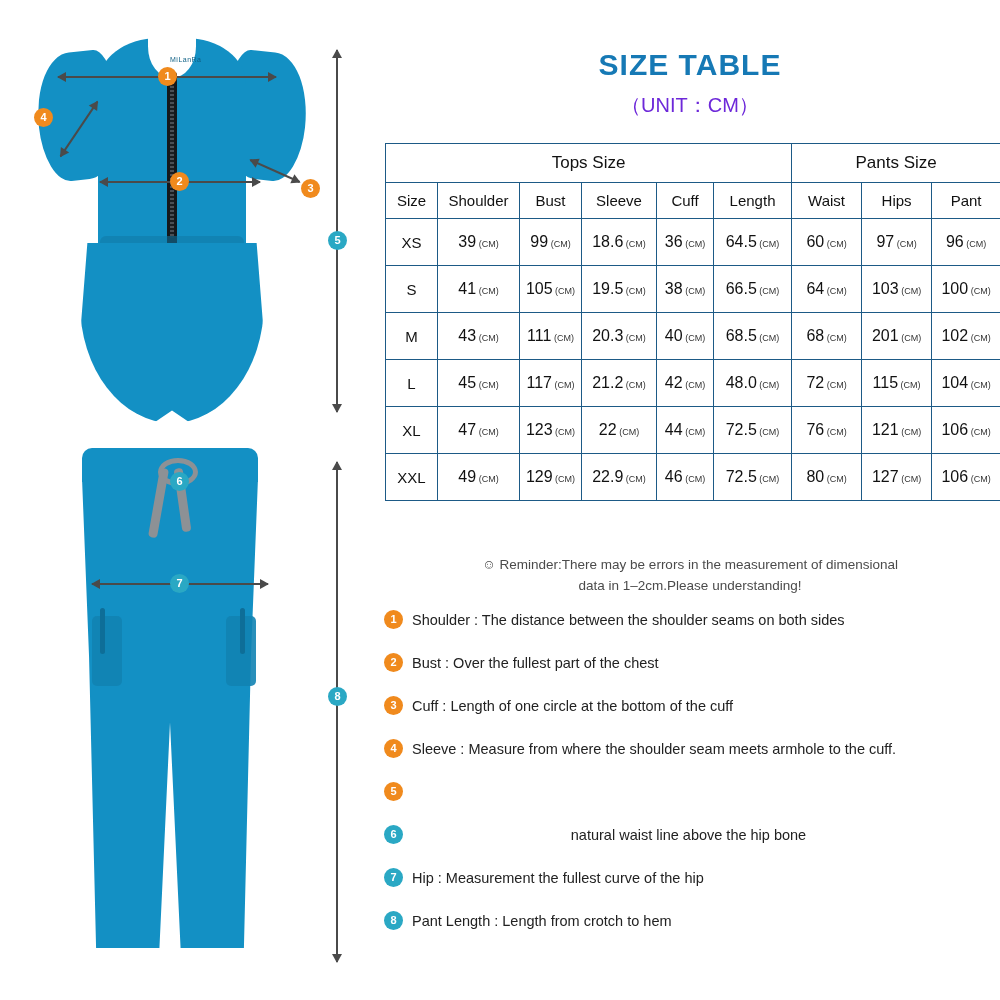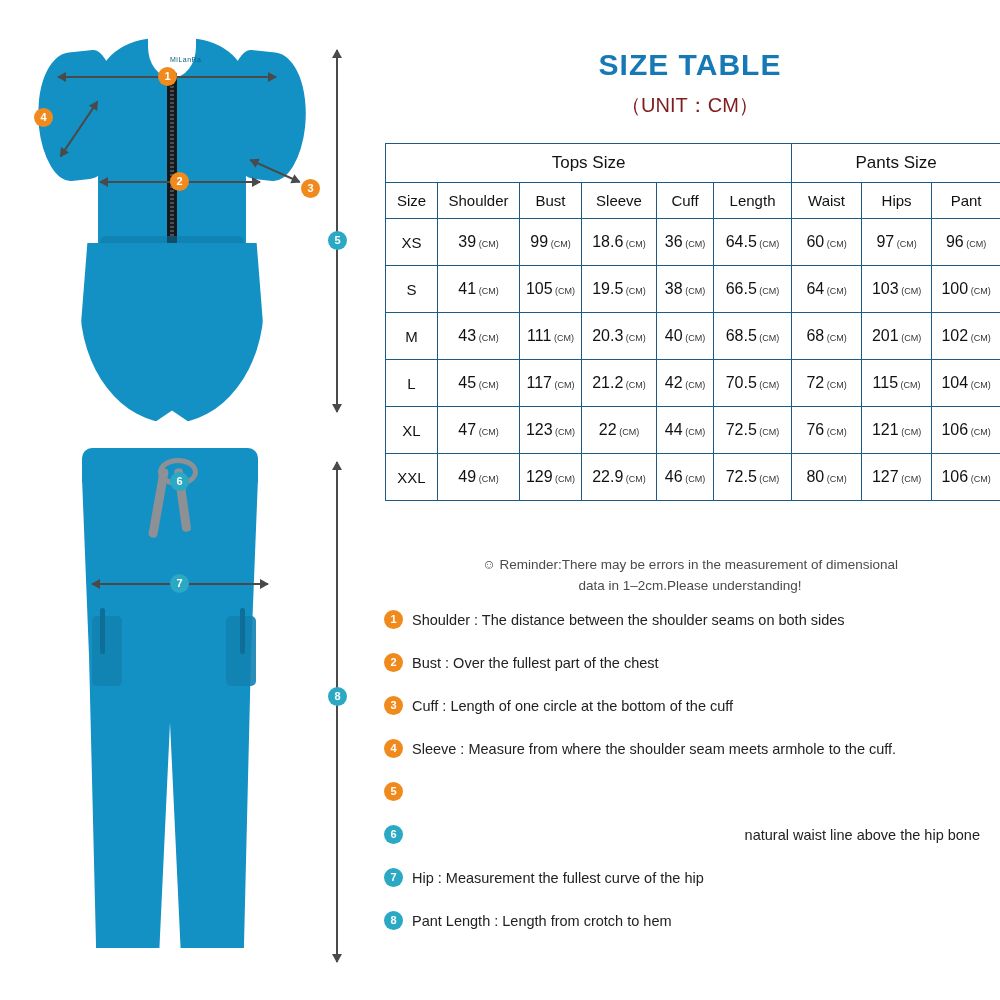--- a/index.html
+++ b/index.html
@@ -252,21 +252,21 @@
     color: #1679b5;
     letter-spacing: 1px;
   }
   .size-unit {
     position: absolute;
     left: 0;
     top: 92px;
     width: 620px;
     text-align: center;
     font-size: 20px;
-    color: #7f1d1d;
+    color: #6d28d9;
   }
 
   
   .table-wrap {
     position: absolute;
     left: 5px;
     top: 143px;
     width: 615px;
   }
   table.sizes {
@@ -323,22 +323,22 @@
     color: #222;
     line-height: 20px;
   }
   .legend-row .marker {
     position: absolute;
     left: 4px;
     top: 0px;
   }
   .legend-row .l2 {
     display: block;
-    text-align: right;
-    padding-right: 20px;
+    text-align: center;
+    padding-right: 35px;
   }
 </style>
 </head>
 <body>
 
 <div class="illus">
 
   <div class="top-garment">
     <div class="sleeve-l"></div>
     <div class="sleeve-r"></div>
@@ -456,21 +456,21 @@
             <td class="val"><span class="n">68</span><span class="u"> (CM)</span></td>
             <td class="val"><span class="n">201</span><span class="u"> (CM)</span></td>
             <td class="val"><span class="n">102</span><span class="u"> (CM)</span></td>
           </tr>
           <tr>
             <td class="size">L</td>
             <td class="val"><span class="n">45</span><span class="u"> (CM)</span></td>
             <td class="val"><span class="n">117</span><span class="u"> (CM)</span></td>
             <td class="val"><span class="n">21.2</span><span class="u"> (CM)</span></td>
             <td class="val"><span class="n">42</span><span class="u"> (CM)</span></td>
-            <td class="val"><span class="n">70.5</span><span class="u"> (CM)</span></td>
+            <td class="val"><span class="n">48.0</span><span class="u"> (CM)</span></td>
             <td class="val"><span class="n">72</span><span class="u"> (CM)</span></td>
             <td class="val"><span class="n">115</span><span class="u"> (CM)</span></td>
             <td class="val"><span class="n">104</span><span class="u"> (CM)</span></td>
           </tr>
           <tr>
             <td class="size">XL</td>
             <td class="val"><span class="n">47</span><span class="u"> (CM)</span></td>
             <td class="val"><span class="n">123</span><span class="u"> (CM)</span></td>
             <td class="val"><span class="n">22</span><span class="u"> (CM)</span></td>
             <td class="val"><span class="n">44</span><span class="u"> (CM)</span></td>

